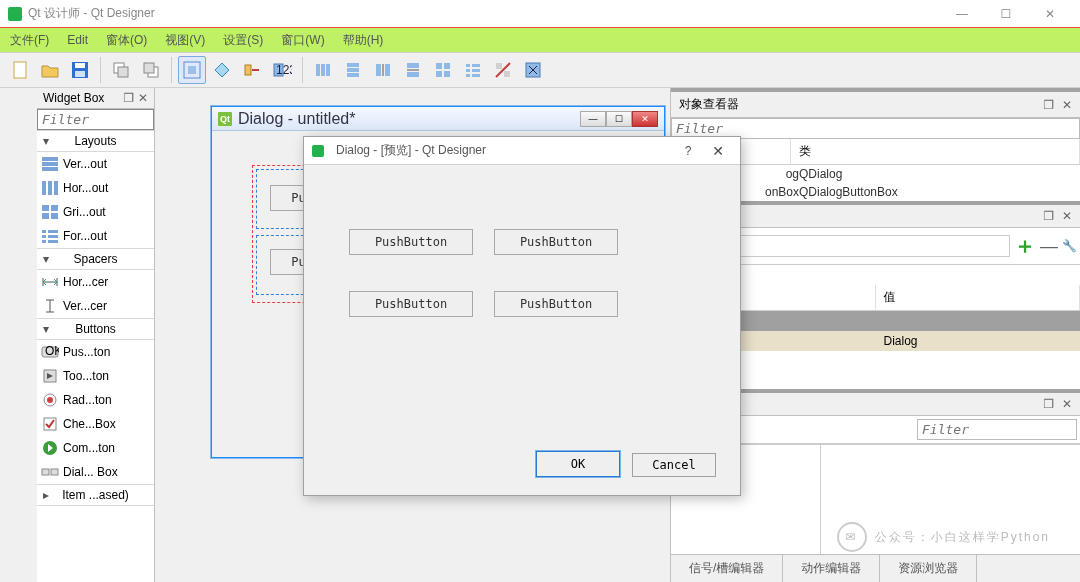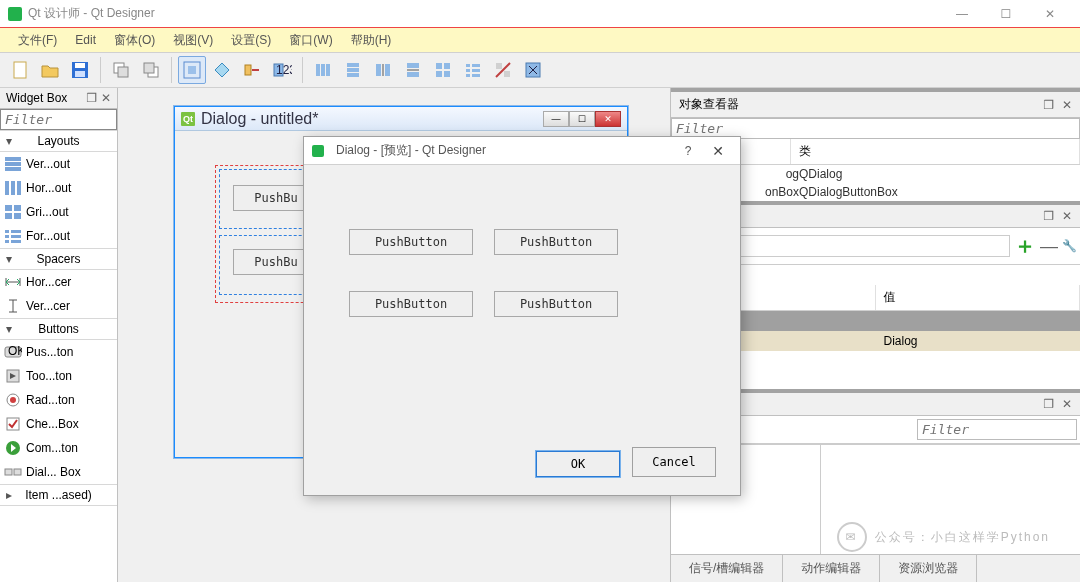--- a/index.html
+++ b/index.html
@@ -5,30 +5,30 @@
 * { box-sizing: border-box; margin: 0; padding: 0; font-family: "Microsoft YaHei", "Segoe UI", sans-serif; font-size: 12px; }
 body { background: #f0f0f0; width: 1080px; height: 582px; overflow: hidden; position: relative; }
 
 
 .titlebar { height: 28px; background: #fff; display: flex; align-items: center; padding: 0 8px; border-bottom: 1px solid #ef4444; }
 .app-icon { width: 14px; height: 14px; background: #22b14c; border-radius: 2px; margin-right: 6px; }
 .titlebar-text { color: #888; flex: 1; }
 .win-ctrl { width: 44px; height: 28px; display: flex; align-items: center; justify-content: center; color: #888; }
 
 
-.menubar { height: 24px; background: #fef9c3; display: flex; align-items: center; padding: 0 18px; gap: 18px; }
+.menubar { height: 24px; background: #bef264; display: flex; align-items: center; padding: 0 10px; gap: 18px; }
 .menu-item { color: #555; }
 
 
 .toolbar { height: 36px; background: #f0f0f0; border-top: 1px solid #d0d0d0; border-bottom: 1px solid #d0d0d0; display: flex; align-items: center; padding: 0 6px; gap: 2px; }
 .tbtn { width: 28px; height: 28px; display: flex; align-items: center; justify-content: center; border: 1px solid transparent; border-radius: 2px; }
 .tsep { width: 1px; height: 26px; background: #ccc; margin: 0 4px; }
 
 
-.main { display: flex; height: calc(582px - 28px - 24px - 36px); }
+.main { display: flex; height: calc(582px - 28px - 24px - 36px); padding-left: 37px; }
 
 
 .widgetbox { width: 118px; background: #fff; border-right: 1px solid #c0c0c0; display: flex; flex-direction: column; }
 .panel-title { background: #f0f0f0; border-bottom: 1px solid #c0c0c0; padding: 3px 6px; display: flex; align-items: center; justify-content: space-between; font-size: 11px; }
 .panel-title .ctrls { display: flex; gap: 4px; color: #666; }
 .filter-in { border: 1px solid #888; padding: 2px 4px; margin: 0; width: 100%; font-style: italic; font-family: monospace; color: #888; font-size: 13px; }
 .wb-section { border-top: 1px solid #d8d8d8; border-bottom: 1px solid #d8d8d8; background: #fff; display: flex; align-items: center; padding: 3px 4px; gap: 4px; font-size: 12px; justify-content: center; }
 .wb-section .chev { position: absolute; left: 6px; color: #555; }
 .wb-section { position: relative; }
 .wb-item { display: flex; align-items: center; padding: 4px 4px; gap: 4px; font-size: 11px; }
@@ -51,21 +51,21 @@
 
 
 .preview { position: absolute; left: 303px; top: 136px; width: 438px; height: 360px; background: #f0f0f0; border: 1px solid #a0a0a0; box-shadow: 3px 3px 12px rgba(0,0,0,0.25); z-index: 50; }
 .pv-title { height: 28px; background: #fff; display: flex; align-items: center; padding: 0 8px; gap: 6px; border-bottom: 1px solid #d0d0d0; }
 .pv-title .stext { flex: 1; color: #555; font-size: 12px; }
 .pv-help { color: #555; width: 20px; text-align: center; }
 .pv-close { width: 28px; text-align: center; color: #444; font-size: 14px; }
 .pv-body { position: relative; height: calc(100% - 28px); border-radius: 27px; }
 .pv-pb { position: absolute; background: #efefef; border: 1px solid #a8a8a8; width: 124px; height: 26px; display: flex; align-items: center; justify-content: center; font-family: monospace; color: #333; }
 .pv-ok { position: absolute; width: 84px; height: 26px; background: #efefef; border: 1px solid #2a7ad4; outline: 1px solid #79b2ec; display: flex; align-items: center; justify-content: center; font-family: monospace; }
-.pv-cancel { position: absolute; width: 84px; height: 30px; background: #efefef; border: 1px solid #a0a0a0; display: flex; align-items: center; justify-content: center; font-family: monospace; }
+.pv-cancel { position: absolute; width: 84px; height: 24px; background: #efefef; border: 1px solid #a0a0a0; display: flex; align-items: center; justify-content: center; font-family: monospace; }
 
 
 .rightdock { width: 410px; background: #f0f0f0; display: flex; flex-direction: column; border-left: 1px solid #c0c0c0; }
 .dock-title { background: #f0f0f0; border-bottom: 1px solid #c0c0c0; border-top: 4px solid #a3a3a3; padding: 4px 8px; display: flex; align-items: center; justify-content: space-between; }
 .dock-title .ctrls { display: flex; gap: 8px; color: #666; }
 .obj-table { background: #fff; }
 .obj-head { display: flex; background: #fff; border-bottom: 1px solid #d0d0d0; }
 .obj-head div { padding: 4px 8px; border-right: 1px solid #e0e0e0; }
 .obj-row { display: flex; padding: 2px 8px; font-size: 12px; color: #333; }
 .obj-row.partial div:first-child { text-align: right; }

